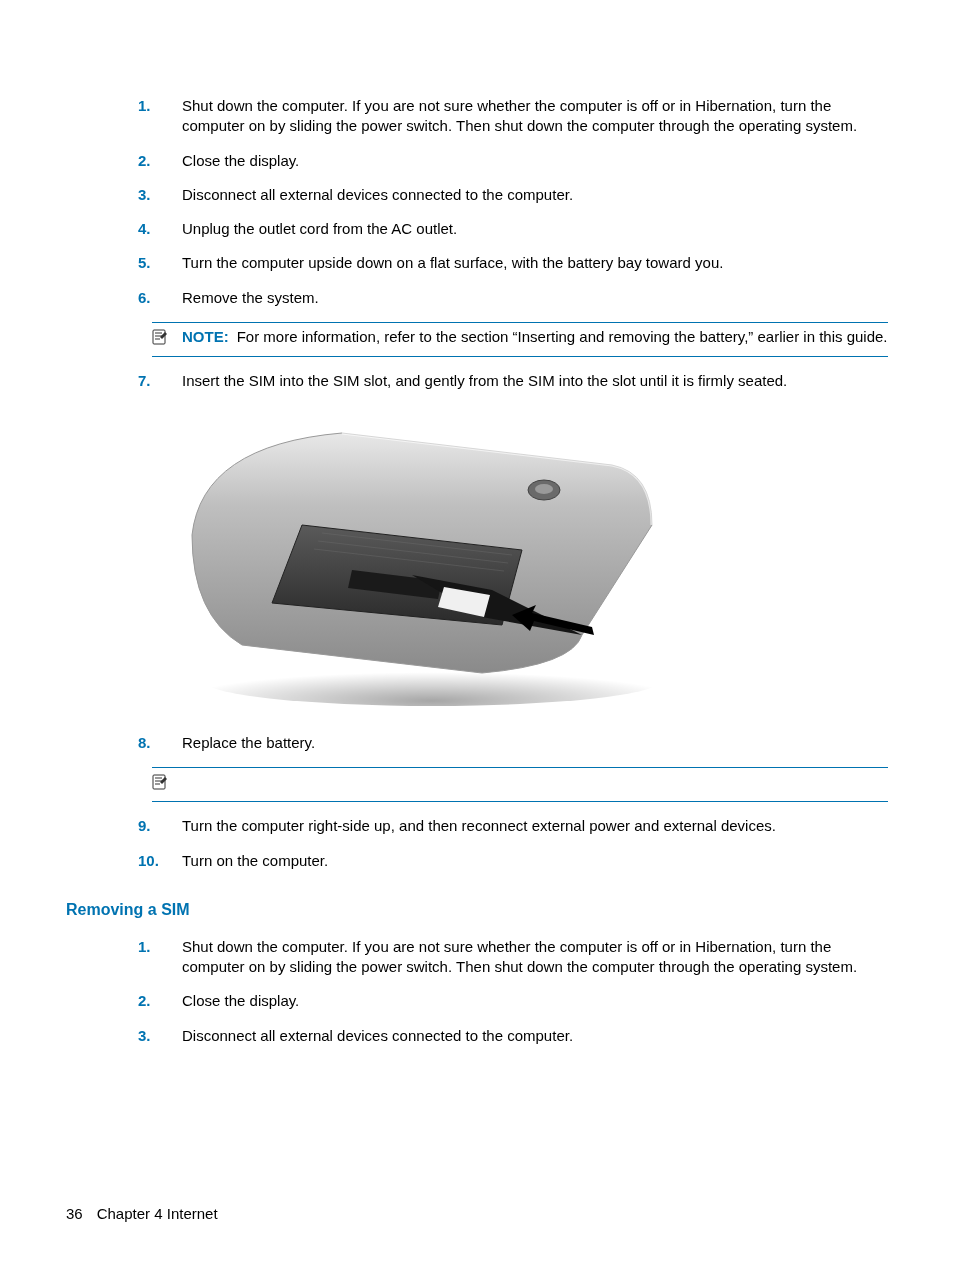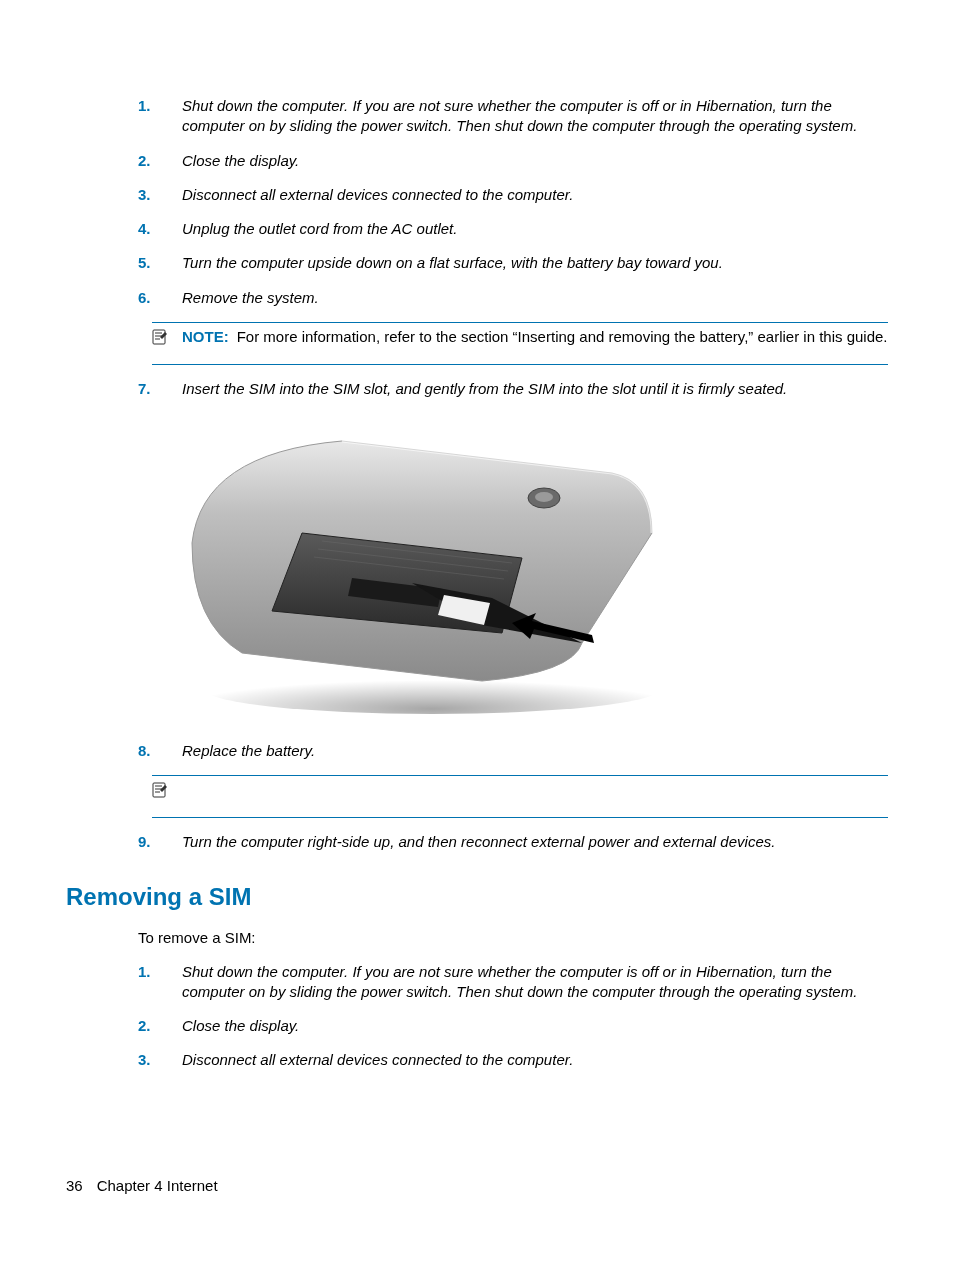--- a/index.html
+++ b/index.html
@@ -31,27 +31,26 @@
     line-height: 1.35;
   }
   .num {
     color: #0073b1;
     font-weight: bold;
     width: 44px;
     flex-shrink: 0;
   }
   .step-body {
     flex: 1;
-    font-style: italic;
   }
   .note-block {
     margin: 4px 0 14px 86px;
     border-top: 1px solid #0073b1;
     border-bottom: 1px solid #0073b1;
-    padding: 4px 0 16px 0;
+    padding: 4px 0 8px 0;
     display: flex;
   }
   .note-icon {
     width: 30px;
     flex-shrink: 0;
     text-align: left;
   }
   .note-icon svg {
     margin-top: 2px;
   }
@@ -64,27 +63,27 @@
     font-weight: bold;
     margin-right: 8px;
   }
   .figure {
     margin: 24px 0 24px 116px;
     width: 478px;
     height: 294px;
   }
   h2.section {
     color: #0073b1;
-    font-size: 24px;
+    font-size: 16px;
     font-weight: bold;
     margin: 30px 0 18px 0;
   }
   .footer {
     position: absolute;
-    bottom: 76px;
+    bottom: 48px;
     left: 66px;
     font-size: 15px;
   }
   .footer .pgnum {
     margin-right: 14px;
   }
 </style>
 </head>
 <body>
 
@@ -200,25 +199,28 @@
         <path d="M10 10 L15 5 L13 3 L8 8 Z" fill="#333"></path>
       </svg>
     </span>
   </div>
 
   <ol class="steps">
     <li>
         <span class="num">9.</span>
         <span class="step-body">Turn the computer right-side up, and then reconnect external power and external devices.</span>
       </li>
+    <li>
+        <span class="num">10.</span>
+        <span class="step-body">Turn on the computer.</span>
+      </li>
   </ol>
 
   <h2 class="section">Removing a SIM</h2>
 
-  <div class="intro">To remove a SIM:</div>
 
   <ol class="steps">
     <li>
         <span class="num">1.</span>
         <span class="step-body">Shut down the computer. If you are not sure whether the computer is off or in Hibernation, turn the computer on by sliding the power switch. Then shut down the computer through the operating system.</span>
       </li>
     <li>
         <span class="num">2.</span>
         <span class="step-body">Close the display.</span>
       </li>

